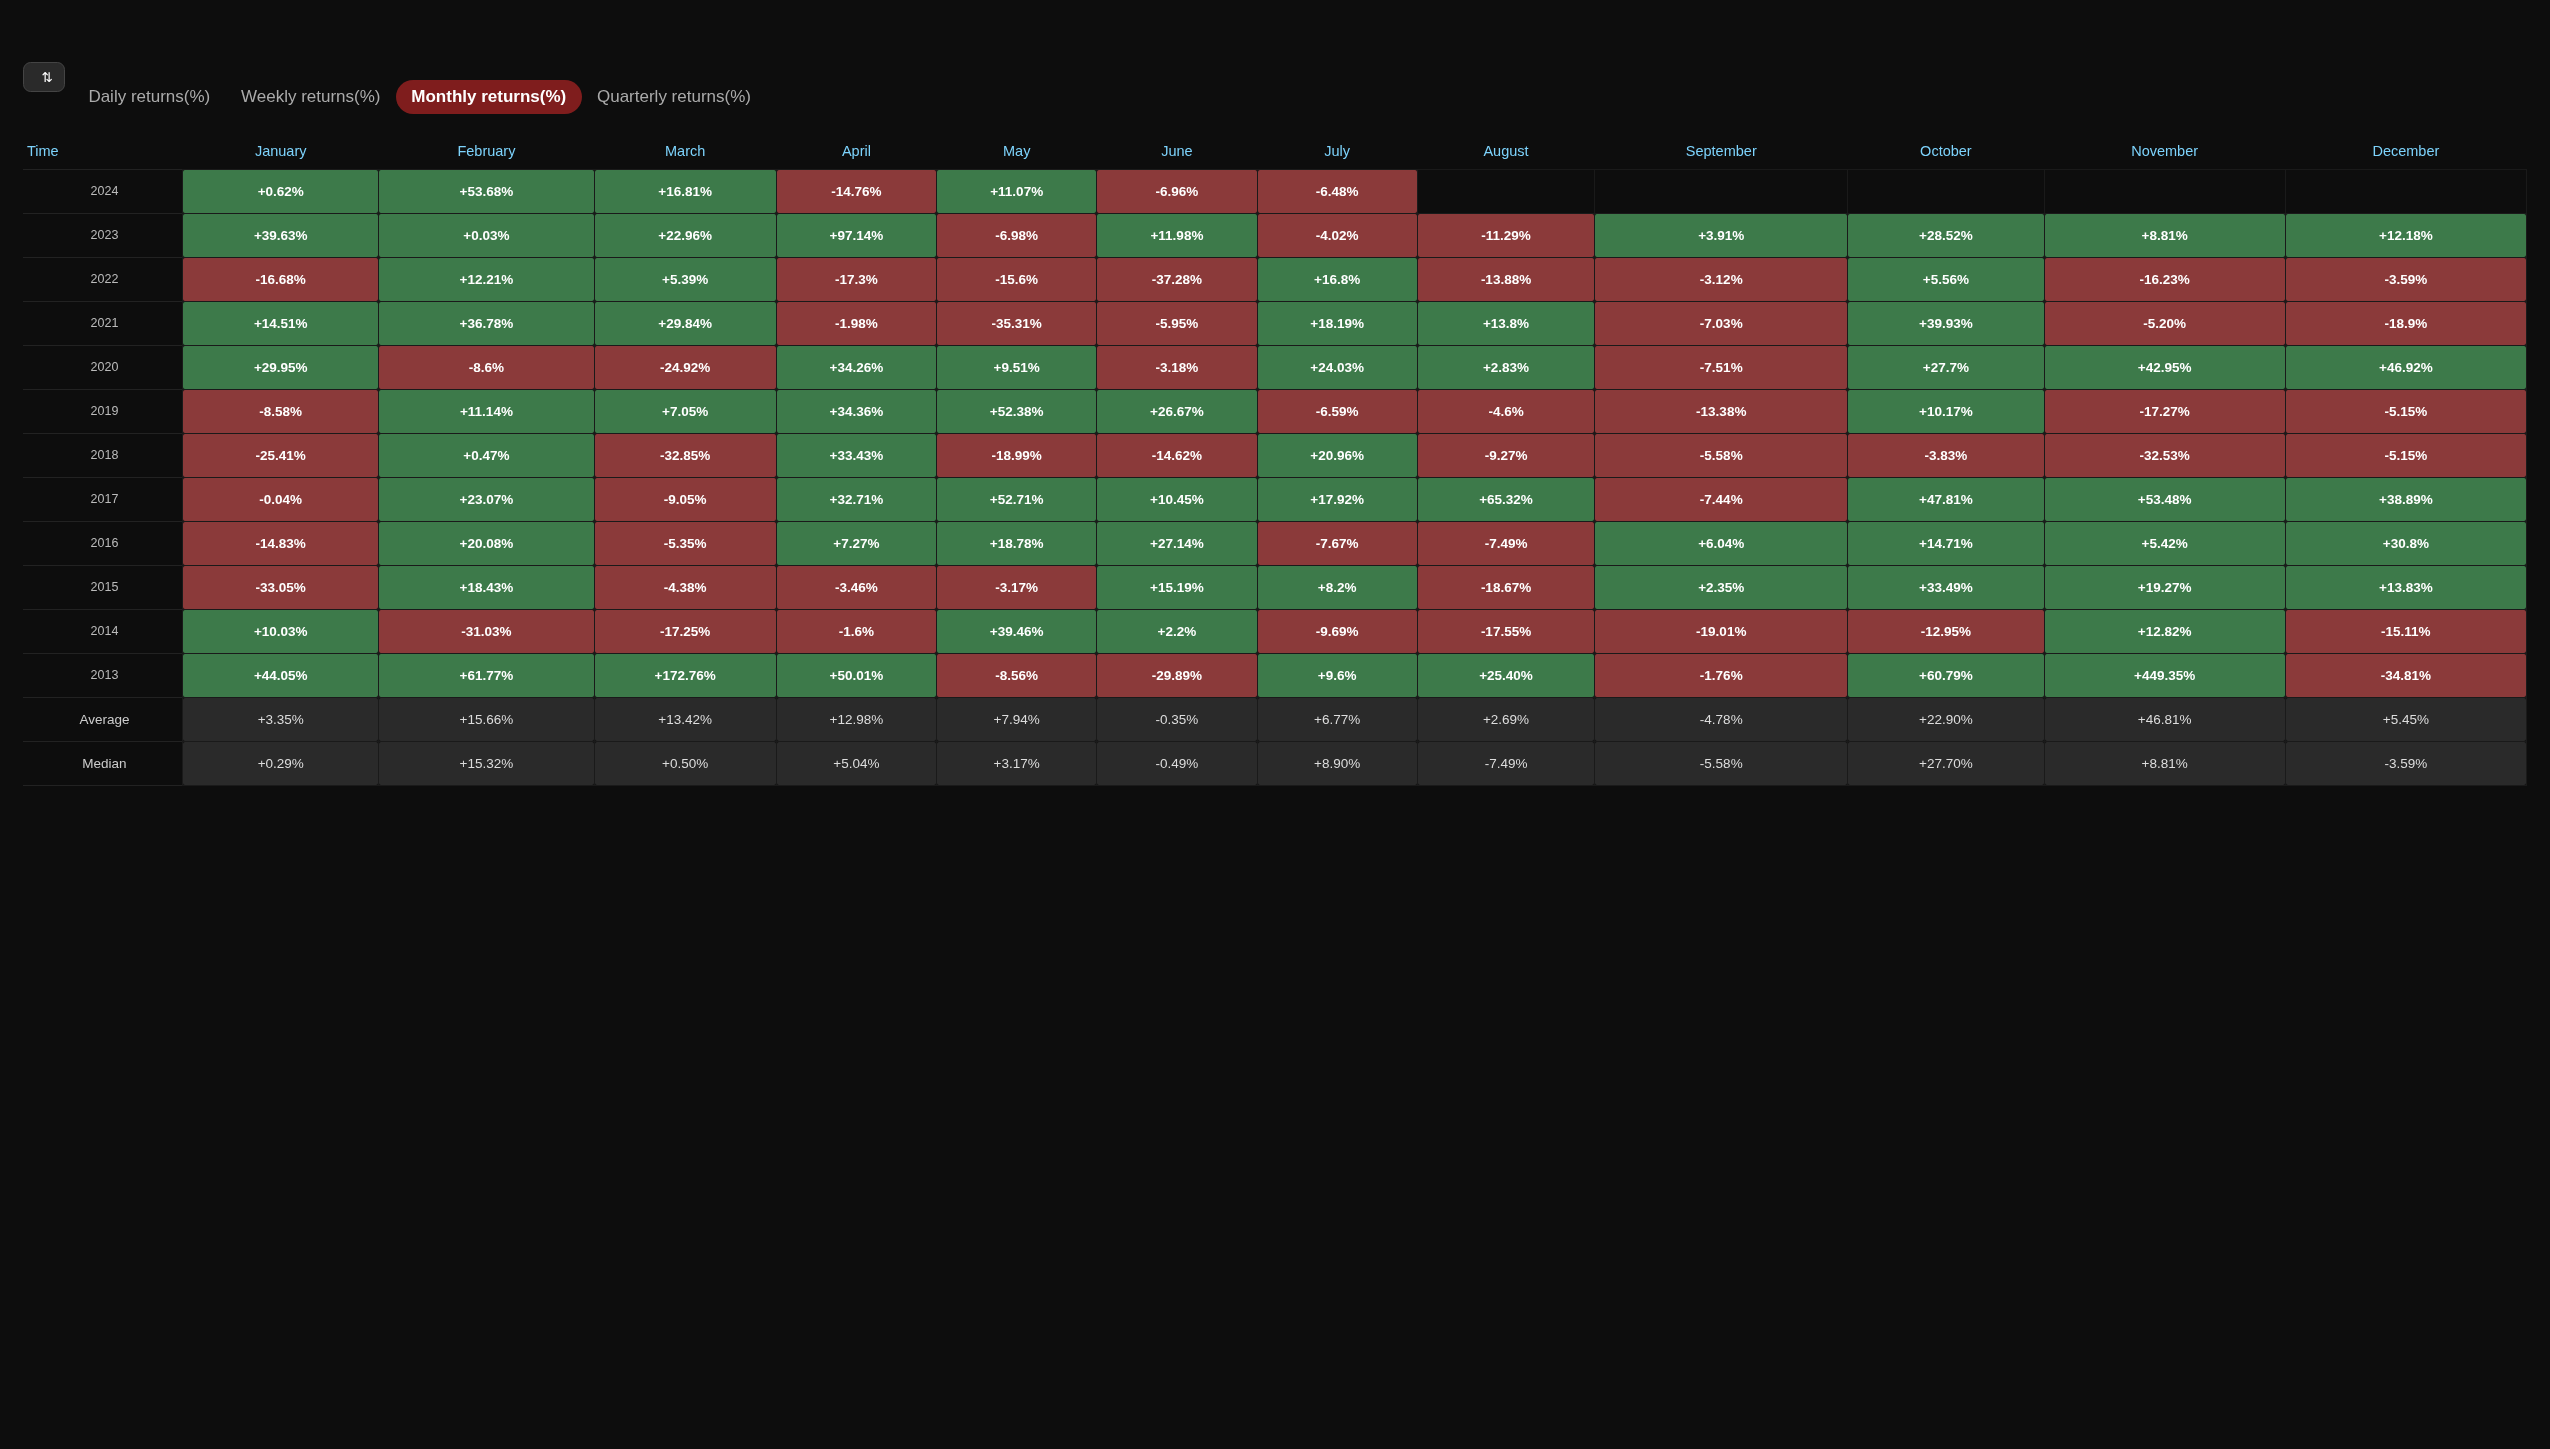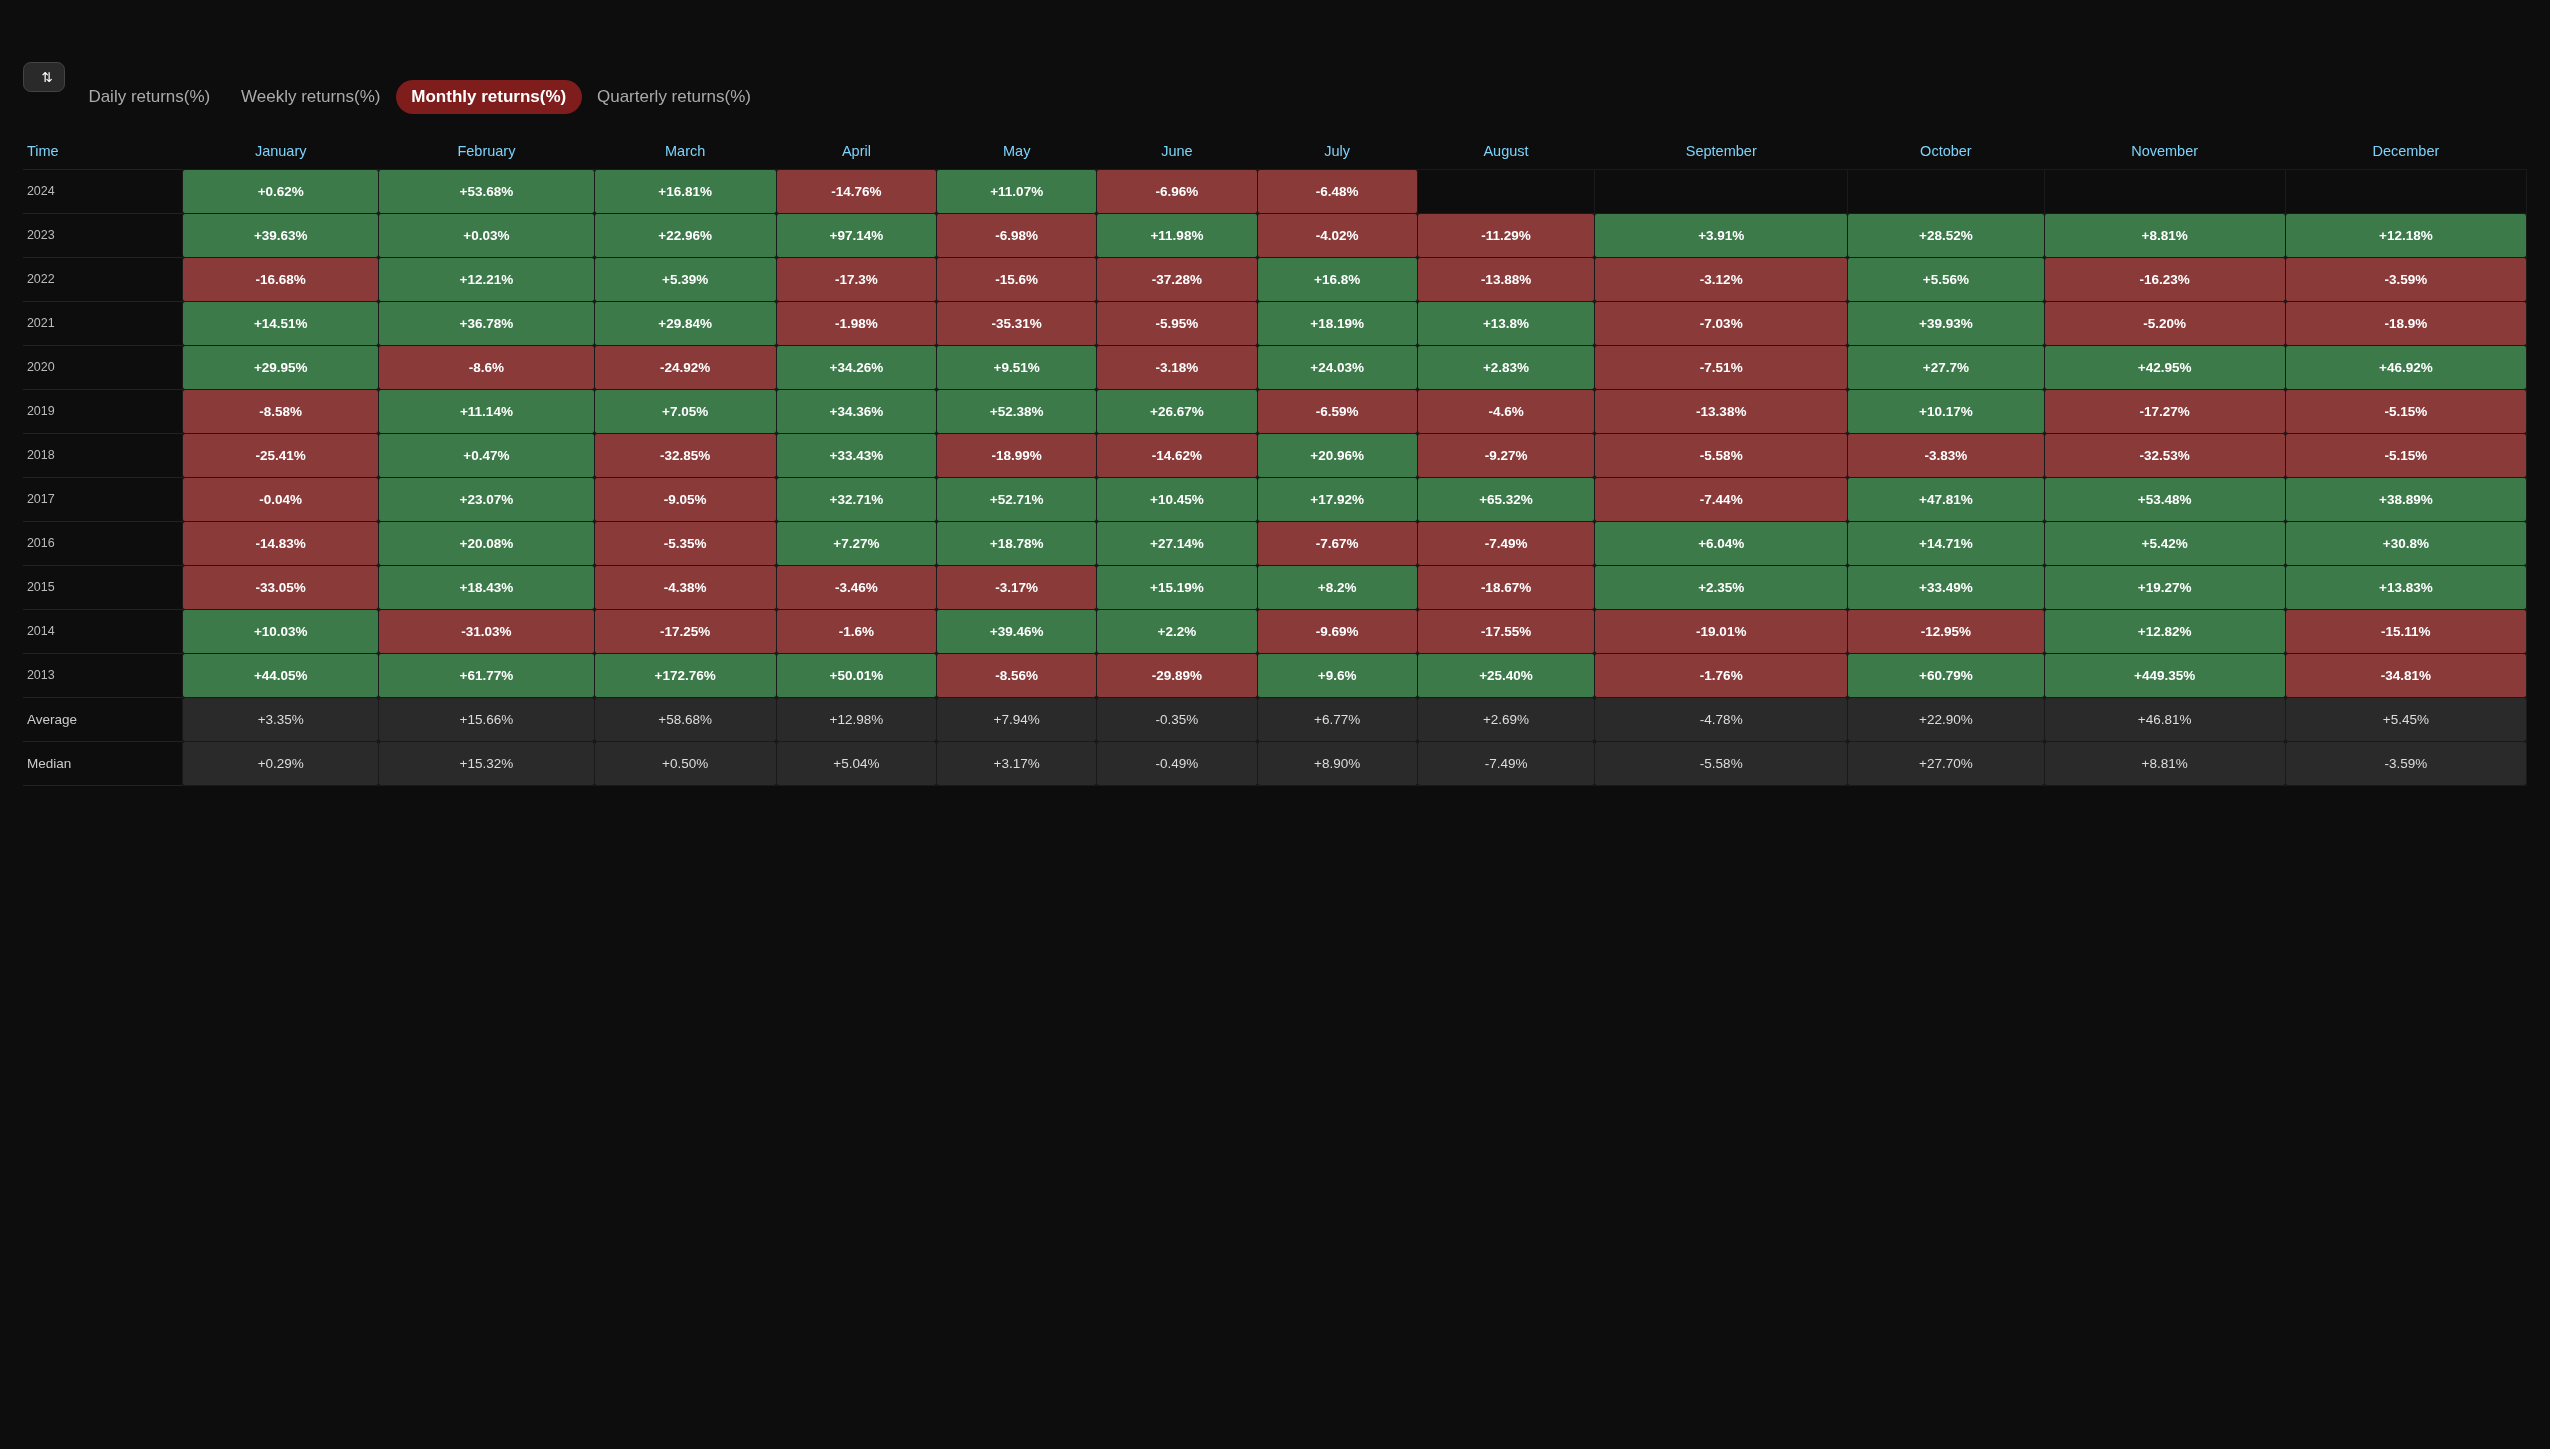--- a/index.html
+++ b/index.html
@@ -69,21 +69,21 @@
     td {
       padding: 0;
       text-align: center;
       height: 44px;
       border: 1px solid #1a1a1a;
     }
     td:first-child {
       color: #ccc;
       font-weight: 500;
       font-size: 13.5px;
-      text-align: left;
+      text-align: center;
       padding-left: 3.9px;
       background: transparent !important;
       border: none;
       margin-top: 34px;
     }
     .cell-inner {
       display: flex;
       align-items: center;
       justify-content: center;
       height: 100%;
@@ -609,21 +609,21 @@
       </tr>
       <tr class="avg-row">
         <td>Average</td>
         <td>
           <div class="cell-inner">+3.35%</div>
         </td>
         <td>
           <div class="cell-inner">+15.66%</div>
         </td>
         <td>
-          <div class="cell-inner">+58.68%</div>
+          <div class="cell-inner">+13.42%</div>
         </td>
         <td>
           <div class="cell-inner">+12.98%</div>
         </td>
         <td>
           <div class="cell-inner">+7.94%</div>
         </td>
         <td>
           <div class="cell-inner">-0.35%</div>
         </td>

